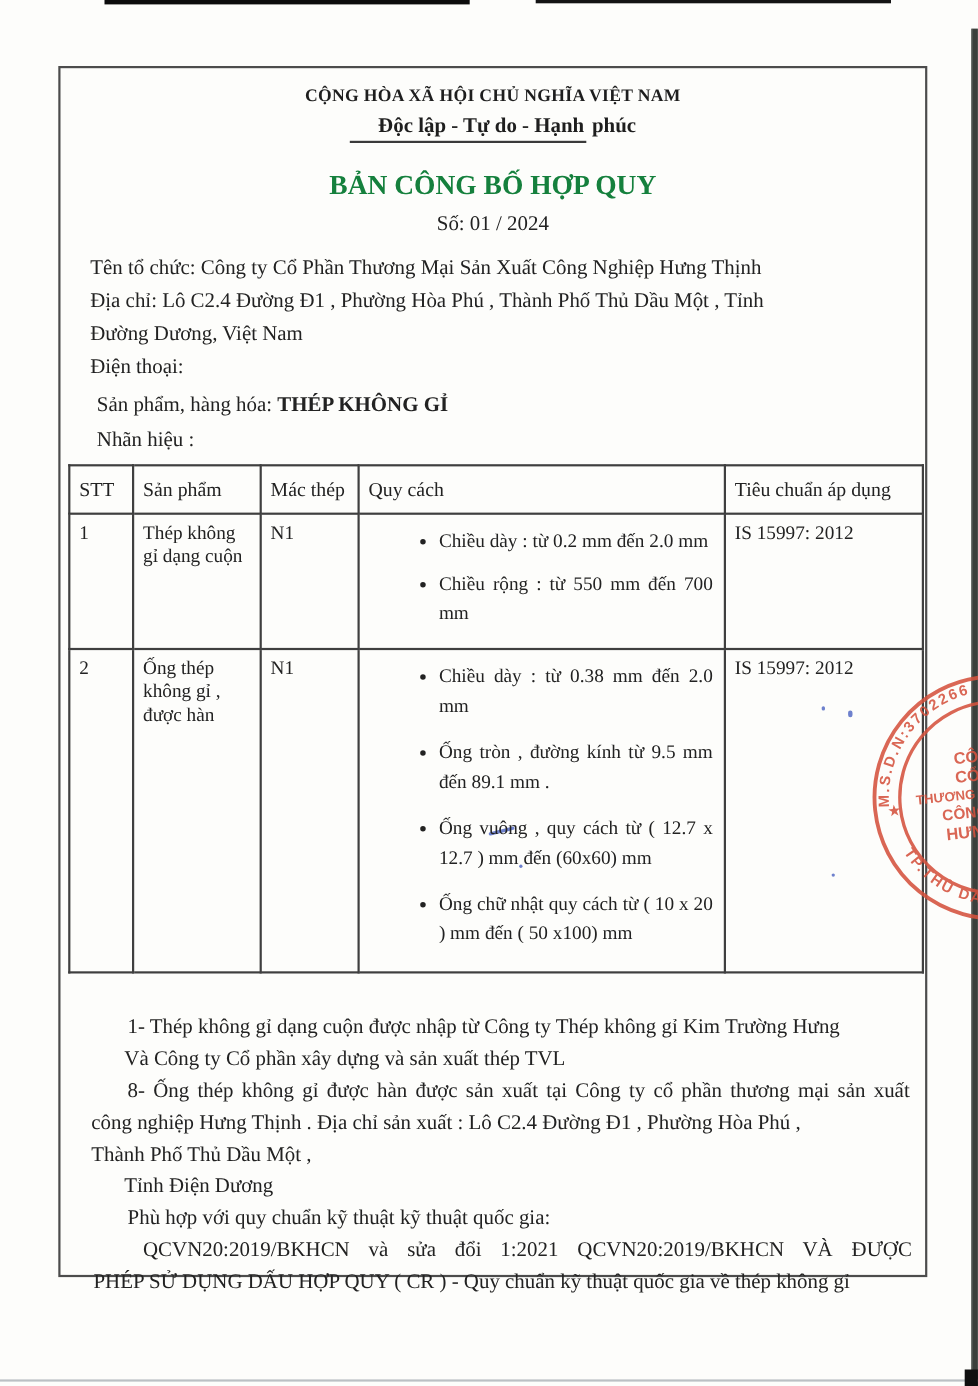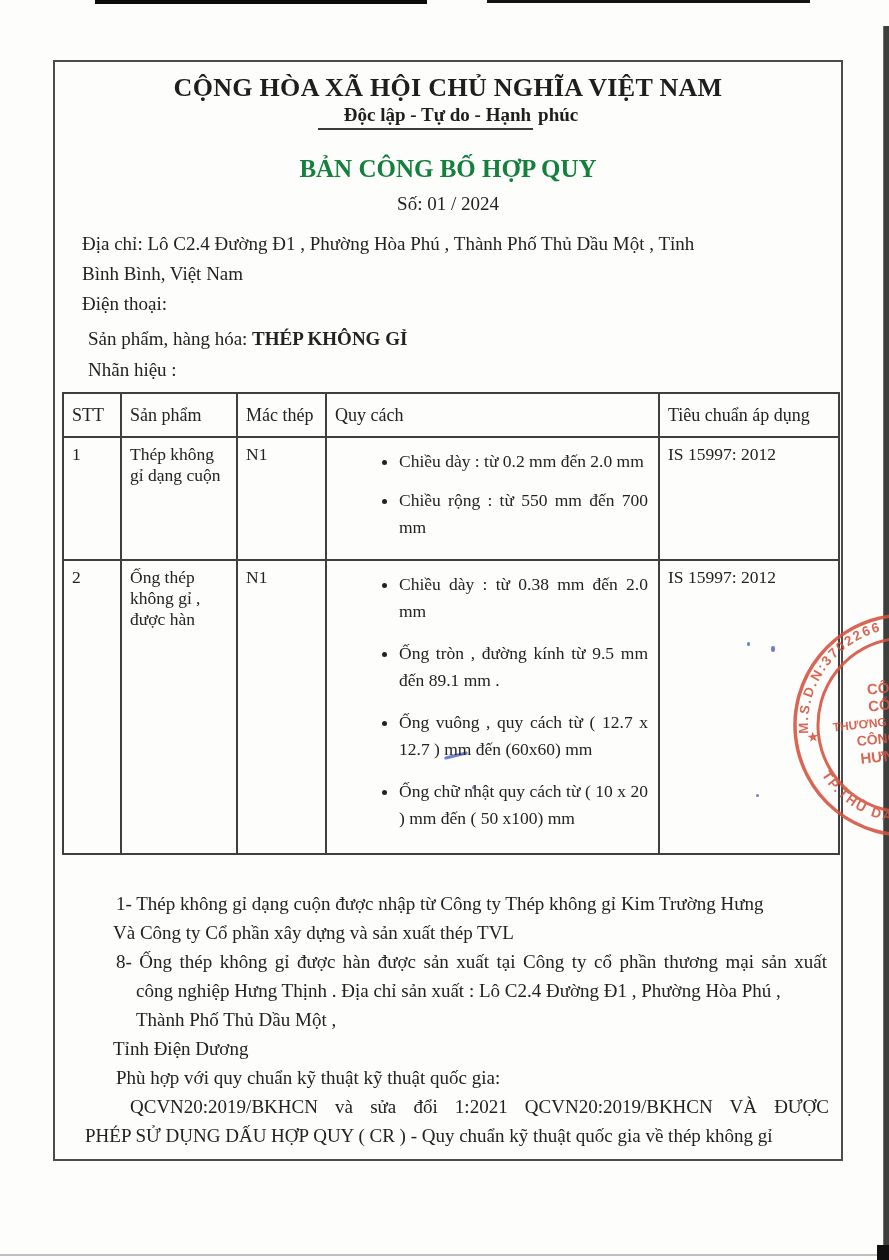--- a/index.html
+++ b/index.html
@@ -31,21 +31,21 @@
   .page-border {
     position: absolute;
     left: 53px; top: 60px;
     width: 790px; height: 1101px;
     border: 2px solid #4c4c4c;
     box-sizing: border-box;
     padding-top: 14px;
   }
 
   .doc-head { text-align: center; }
-  .national-title { font-size: 26px; font-weight: bold; letter-spacing: .3px; line-height: 24px; color: #1e1e1e; }
+  .national-title { font-size: 16px; font-weight: bold; letter-spacing: .3px; line-height: 24px; color: #1e1e1e; }
   .motto { font-size: 19px; font-weight: bold; line-height: 26px; color: #1e1e1e; margin-top: 2px; }
   .motto .ul { border-bottom: 2px solid #3a3a3a; padding: 0 2px 3px 26px; }
   .motto .tail { margin-left: 5px; }
   .doc-title { font-size: 25px; font-weight: bold; line-height: 30px; margin-top: 26px; color: #15803d; }
   .doc-number { font-size: 19px; line-height: 26px; margin-top: 7px; }
 
   .info-block { margin: 12px 18px 0 27px; font-size: 19px; line-height: 30px; }
   .prod-block { margin: 4px 18px 0 33px; font-size: 19px; line-height: 31px; }
   .bold { font-weight: bold; }
 
@@ -72,21 +72,21 @@
   ul.qc { margin: 4px 0 0 0; padding-left: 64px; }
   ul.qc li { margin-bottom: 12px; text-align: justify; line-height: 27px; padding-right: 2px; }
   tr.r2 ul.qc li { margin-bottom: 15px; }
 
   
   .notes { margin-top: 34px; font-size: 19px; line-height: 29px; padding-left: 28px; }
   .nl { margin-right: 14px; }
   .nl-1a { margin-left: 33px; }
   .nl-1b { margin-left: 30px; }
   .nl-2a { margin-left: 33px; text-align: justify; text-align-last: justify; }
-  .nl-2b, .nl-2c { margin-left: 53px; }
+  .nl-2b, .nl-2c { }
   .nl-prov { margin-left: 30px; }
   .nl-conf { margin-left: 33px; }
   .nl-q1 { margin-left: 47px; margin-right: 12px; text-align: justify; text-align-last: justify; }
   .nl-q2 { margin-left: 2px; margin-right: 6px; }
 
   
   .stamp { position: absolute; left: 745px; top: 585px; width: 310px; height: 300px; }
 </style>
 </head>
 <body>
@@ -109,22 +109,23 @@
     <div class="doc-head">
       <div class="national-title">CỘNG HÒA XÃ HỘI CHỦ NGHĨA VIỆT NAM</div>
       <div class="motto">
         <span class="ul">Độc lập - Tự do - Hạnh</span><span class="tail">phúc</span>
       </div>
       <div class="doc-title">BẢN CÔNG BỐ HỢP QUY</div>
       <div class="doc-number">Số: 01 / 2024</div>
     </div>
 
     <div class="info-block">
+      <div>Tên tổ chức: Công ty Cổ Phần Thương Mại Sản Xuất Công Nghiệp Hưng Thịnh</div>
       <div>Địa chỉ: Lô C2.4 Đường Đ1 , Phường Hòa Phú , Thành Phố Thủ Dầu Một , Tỉnh</div>
-      <div>Bình Bình, Việt Nam</div>
+      <div>Đường Dương, Việt Nam</div>
       <div>Điện thoại:</div>
     </div>
 
     <div class="prod-block">
       <div><span>Sản phẩm, hàng hóa: </span><span class="bold">THÉP KHÔNG GỈ</span></div>
       <div>Nhãn hiệu :</div>
     </div>
 
     <table class="spec">
       <colgroup>

